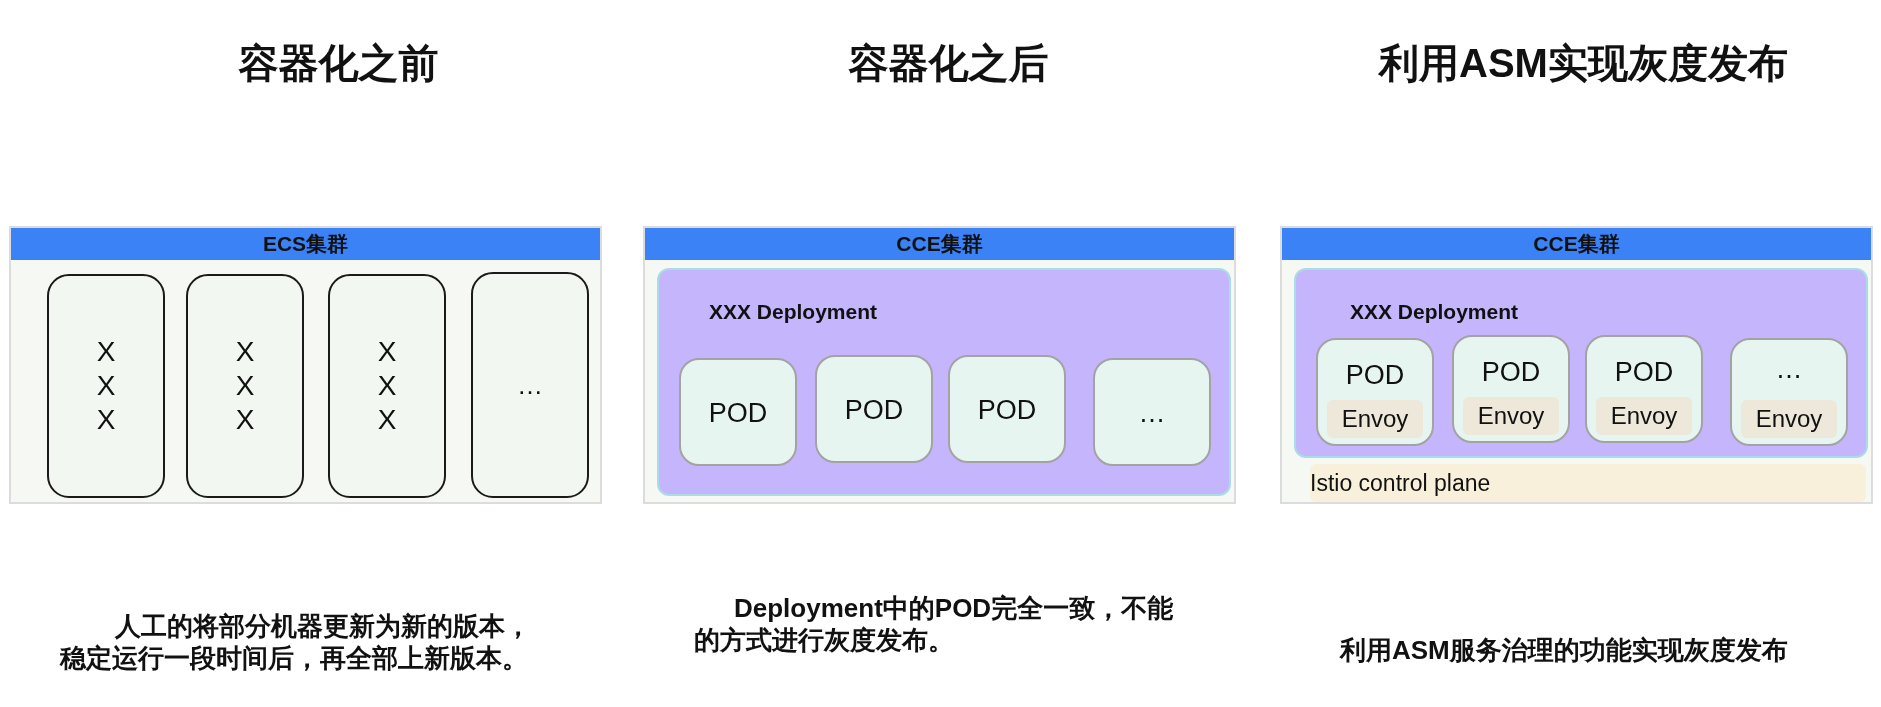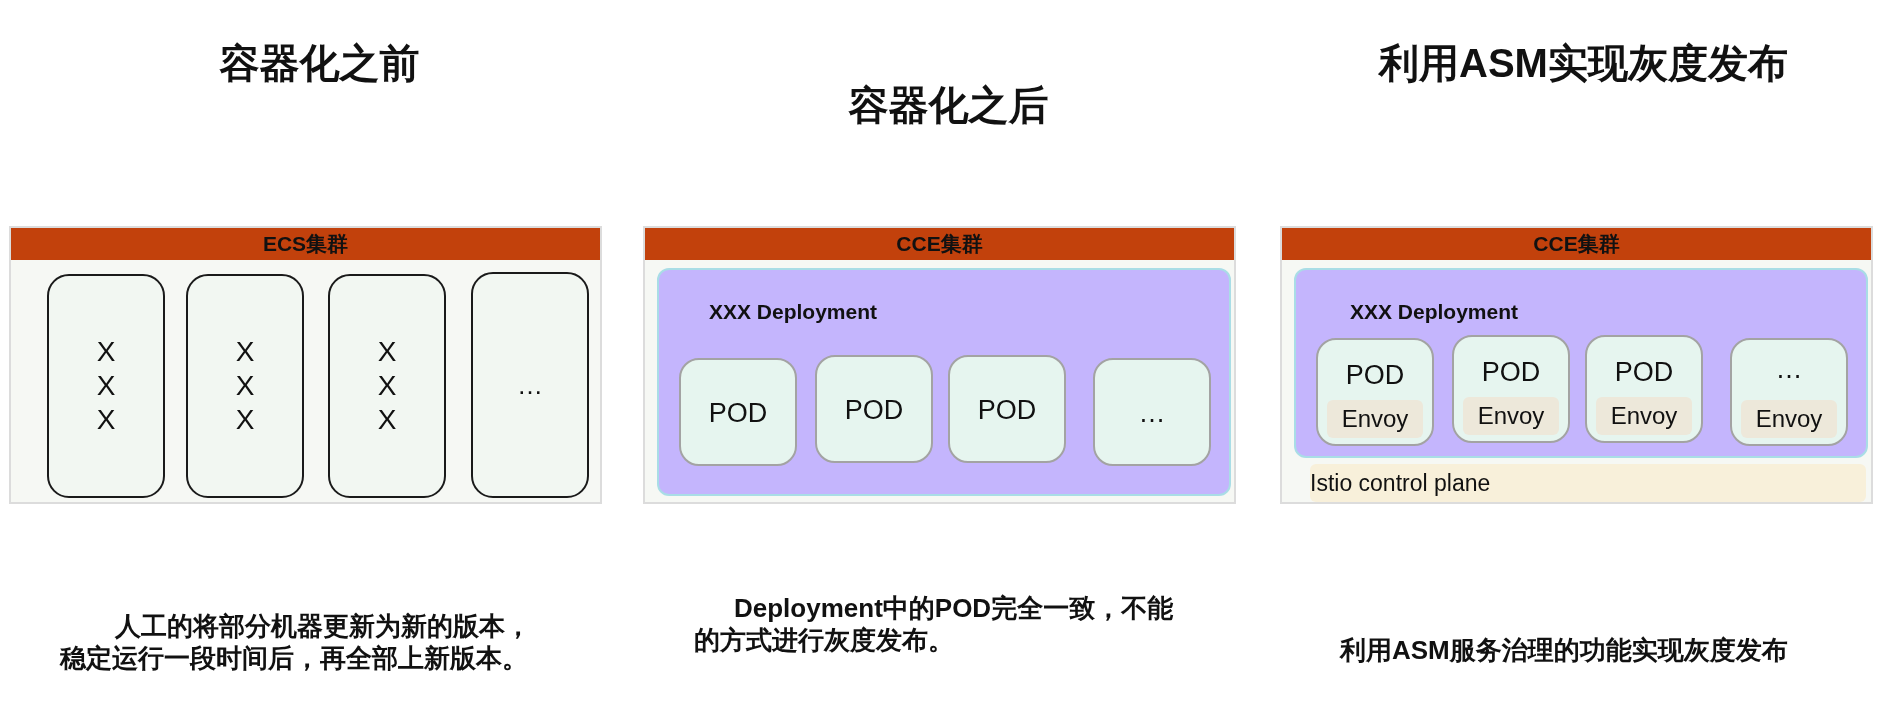--- a/index.html
+++ b/index.html
@@ -1,36 +1,36 @@
 <!DOCTYPE html>
 <html><head>
 <meta charset="utf-8">
 <style>
   html, body { margin:0; padding:0; background:#ffffff; }
   body { width:1881px; height:707px; position:relative; overflow:hidden;
          font-family:"Liberation Sans","DejaVu Sans",sans-serif; color:#111; }
   .title { position:absolute; top:36px; font-size:40px; font-weight:bold; text-align:center; width:627px; letter-spacing:0px; }
   .panel { position:absolute; top:226px; height:278px; background:#f6f8f4; border:2px solid #dcdcdc; box-sizing:border-box; }
-  .panel-head { height:32px; background:#c2410c; text-align:center; font-weight:bold; font-size:21px; line-height:32px; }
+  .panel-head { height:32px; background:#3b82f6; text-align:center; font-weight:bold; font-size:21px; line-height:32px; }
   .node { position:absolute; border:2px solid #1a1a1a; border-radius:22px; background:#f2f7f2; box-sizing:border-box; }
   .node-xxx { display:flex; flex-direction:column; align-items:center; justify-content:center; font-size:28px; line-height:34px; }
   .dots { font-size:26px; display:flex; align-items:center; justify-content:center; }
   .deploy { position:absolute; border:2px solid #a9dde6; border-radius:12px; background:#c4b5fd; box-sizing:border-box; }
   .deploy-label { position:absolute; font-weight:bold; font-size:21px; }
   .pod { position:absolute; border:2px solid #a3a3a3; border-radius:20px; background:#e6f5ef; box-sizing:border-box; }
   .pod-text { position:absolute; left:0; right:0; text-align:center; font-size:27px; }
   .envoy { position:absolute; left:9px; right:9px; bottom:6px; height:38px; background:#ede8da; border-radius:6px; text-align:center; font-size:24px; line-height:38px; }
   .istio { position:absolute; background:#f8f0da; border-radius:6px; font-size:23px; line-height:38px; }
   .desc { position:absolute; font-weight:bold; font-size:26px; line-height:32px; }
 </style>
 </head>
 <body>
 
-<div class="title" style="left:6px;">容器化之前</div>
-<div class="title" style="left:635px;margin-top:42px;">容器化之后</div>
+<div class="title" style="left:25px;">容器化之前</div>
+<div class="title" style="left:635px;">容器化之后</div>
 <div class="title" style="left:1270px;">利用ASM实现灰度发布</div>
 
 <div class="panel" style="left:9px; width:593px;">
   <div class="panel-head">ECS集群</div>
   <div class="node node-xxx" style="left:36px; top:46px; width:118px; height:224px;">
     <span>X</span>
     <span>X</span>
     <span>X</span>
   </div>
   <div class="node node-xxx" style="left:175px; top:46px; width:118px; height:224px;">

